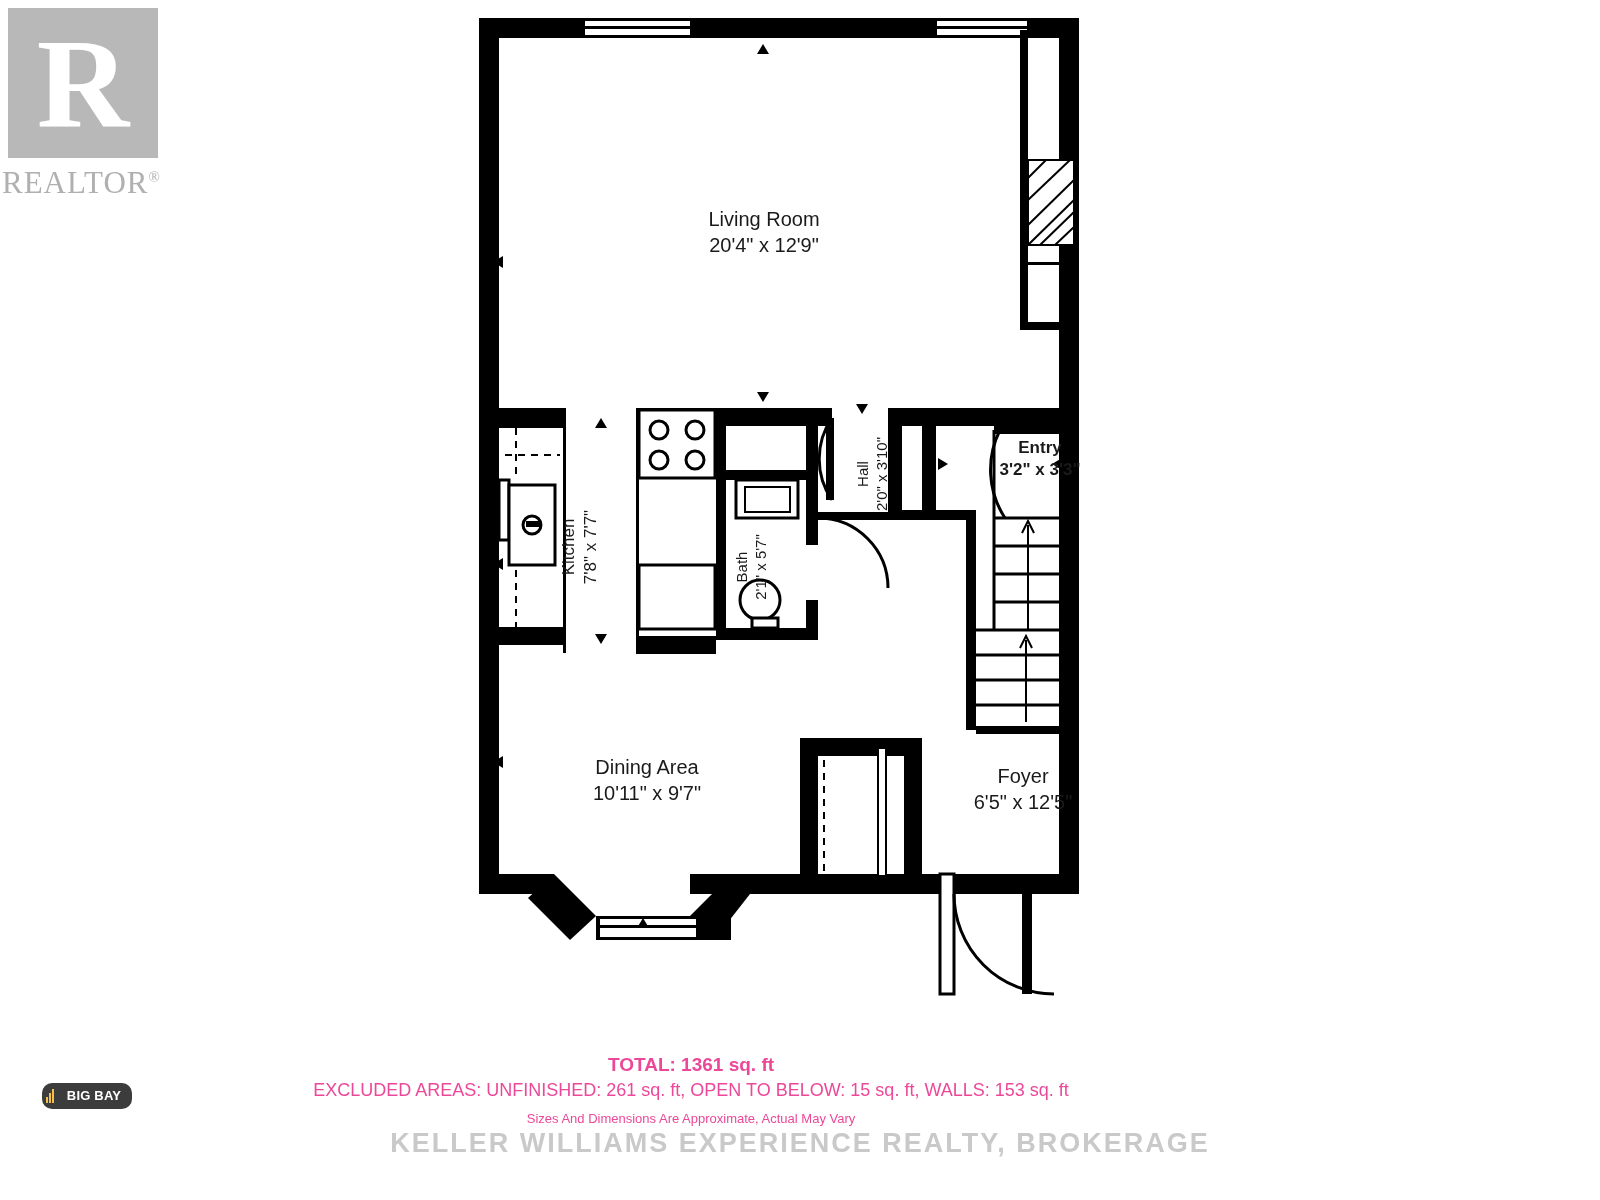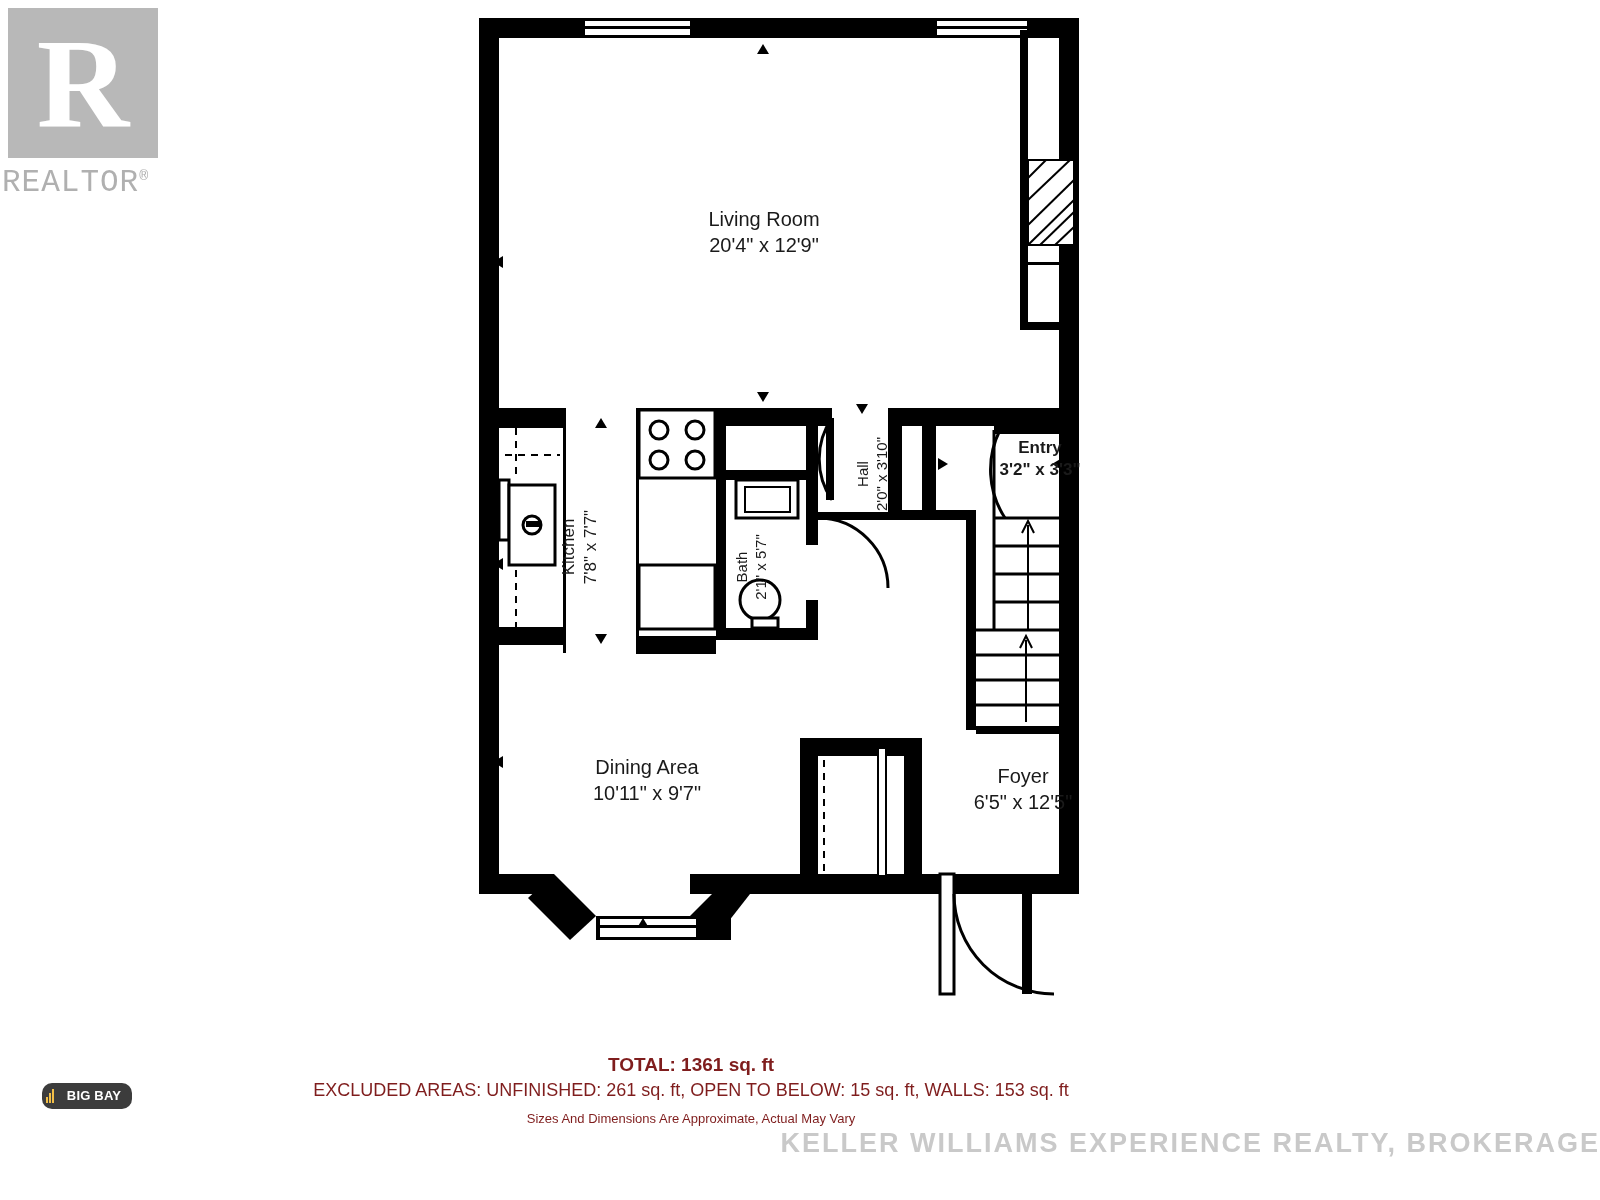--- a/index.html
+++ b/index.html
@@ -42,21 +42,21 @@
     font-family: "Liberation Serif", serif;
     font-size: 128px;
     font-weight: bold;
     line-height: 150px;
     text-align: center;
   }
   .realtor-wm .r-word {
     position: absolute;
     left: 2px;
     top: 165px;
-    font-family: Liberation Mono, monospace;
+    font-family: Liberation Serif, serif;
     font-size: 31px;
     letter-spacing: 1px;
     color: #b0b0b0;
     font-weight: 400;
   }
   .realtor-wm .r-reg {
     font-size: 15px;
     vertical-align: super;
   }
 
@@ -92,21 +92,21 @@
   .bigbay-wm .bb-bars i:nth-child(1) { left: 0; height: 6px; }
   .bigbay-wm .bb-bars i:nth-child(2) { left: 3px; height: 10px; }
   .bigbay-wm .bb-bars i:nth-child(3) { left: 6px; height: 14px; }
   .bigbay-wm .bb-text { padding-left: 14px; }
 
   .kw-wm {
     position: absolute;
     left: 0;
     top: 1128px;
     width: 1600px;
-    text-align: right;
+    text-align: center;
     font-size: 27px;
     letter-spacing: 2px;
     color: #c9c9c9;
     font-weight: 600;
     pointer-events: none;
   }
 
   
   #plan {
     position: absolute;
@@ -133,21 +133,21 @@
     transform-origin: 50% 50%;
   }
 
   
   .footer {
     position: absolute;
     left: 0;
     top: 1052px;
     width: 1382px;
     text-align: center;
-    color: #7f1d1d;
+    color: #ec4899;
   }
   .footer .total {
     font-size: 19px;
     font-weight: bold;
     line-height: 25px;
   }
   .footer .line2 {
     font-size: 18px;
     line-height: 26px;
   }

